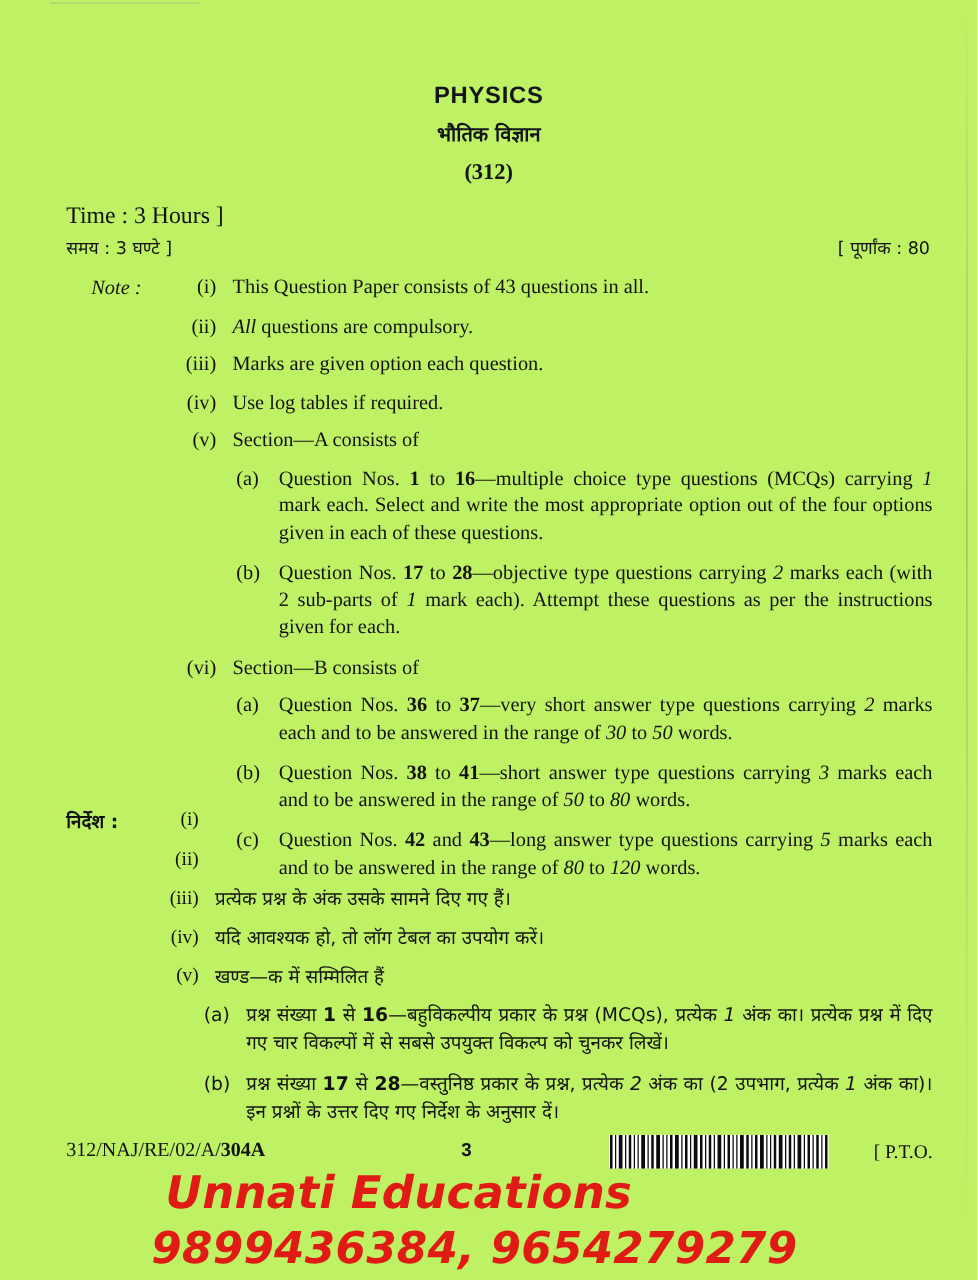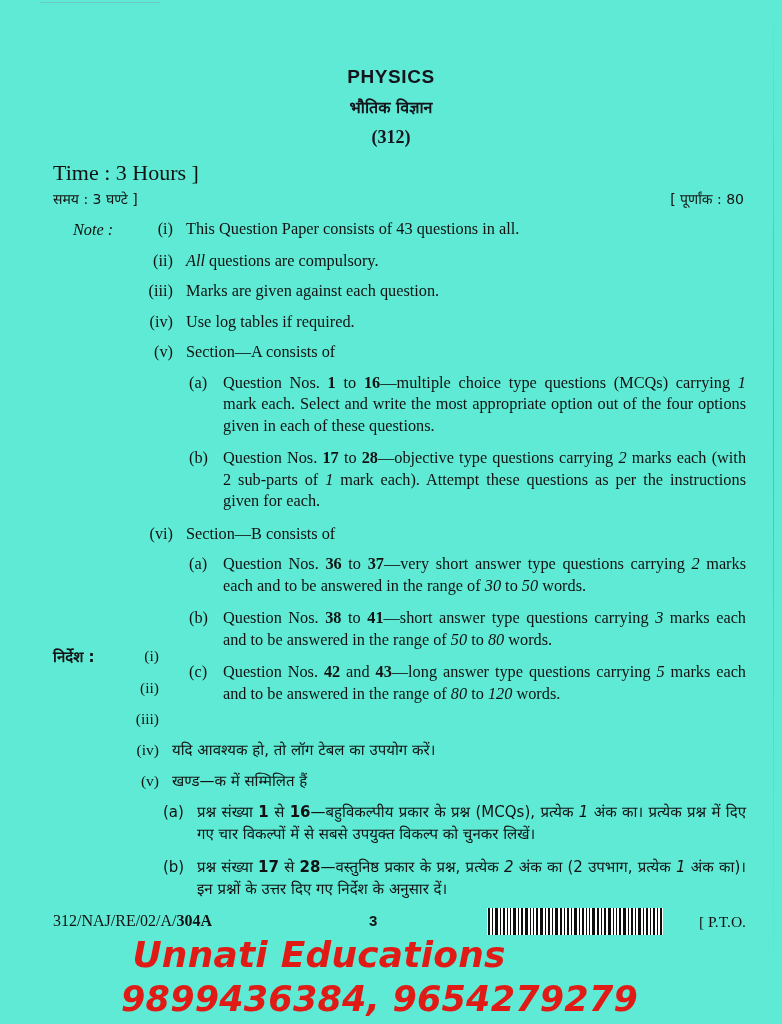--- a/index.html
+++ b/index.html
@@ -13,21 +13,21 @@
     position: relative;
     overflow: hidden;
     font-family: "Liberation Serif", "DejaVu Serif", serif;
     color: #121212;
     -webkit-font-smoothing: antialiased;
   }
 
   .page {
     position: absolute;
     inset: 0;
-    background: #5eead4;
+    background: #bef264;
     padding: 4px;
   }
 
   
   .scan-edge-right {
     position: absolute;
     top: 0;
     right: 8px;
     width: 1px;
     height: 1024px;
@@ -81,21 +81,21 @@
   .meta {
     position: absolute;
     left: 53px;
     right: 38px;
     top: 160px;
   }
   .meta-row {
     display: flex;
     justify-content: space-between;
     align-items: baseline;
-    font-size: 22px;
+    font-size: 19px;
     line-height: 26px;
   }
   .meta-row.hindi {
     font-family: "DejaVu Sans", "Liberation Sans", sans-serif;
     font-size: 14px;
   }
   .meta-row.hindi .meta-right {
     font-family: "DejaVu Sans", "Liberation Sans", sans-serif;
   }
 
@@ -279,21 +279,21 @@
 
     <div class="note-line">
       <span class="note-label blank"></span>
       <span class="roman">(ii)</span>
       <span class="note-text"><i class="mk">All</i><span> questions are compulsory.</span></span>
     </div>
 
     <div class="note-line">
       <span class="note-label blank"></span>
       <span class="roman">(iii)</span>
-      <span class="note-text">Marks are given against each question.</span>
+      <span class="note-text">Marks are given option each question.</span>
     </div>
 
     <div class="note-line">
       <span class="note-label blank"></span>
       <span class="roman">(iv)</span>
       <span class="note-text">Use log tables if required.</span>
     </div>
 
     <div class="note-line">
       <span class="note-label blank"></span>
@@ -343,20 +343,21 @@
     </div>
 
     <div class="note-line">
       <span class="note-label blank"></span>
       <span class="roman">(ii)</span>
     </div>
 
     <div class="note-line">
       <span class="note-label blank"></span>
       <span class="roman">(iii)</span>
+      <span class="note-text">प्रत्येक प्रश्न के अंक उसके सामने दिए गए हैं।</span>
     </div>
 
     <div class="note-line">
       <span class="note-label blank"></span>
       <span class="roman">(iv)</span>
       <span class="note-text">यदि आवश्यक हो, तो लॉग टेबल का उपयोग करें।</span>
     </div>
 
     <div class="note-line">
       <span class="note-label blank"></span>

